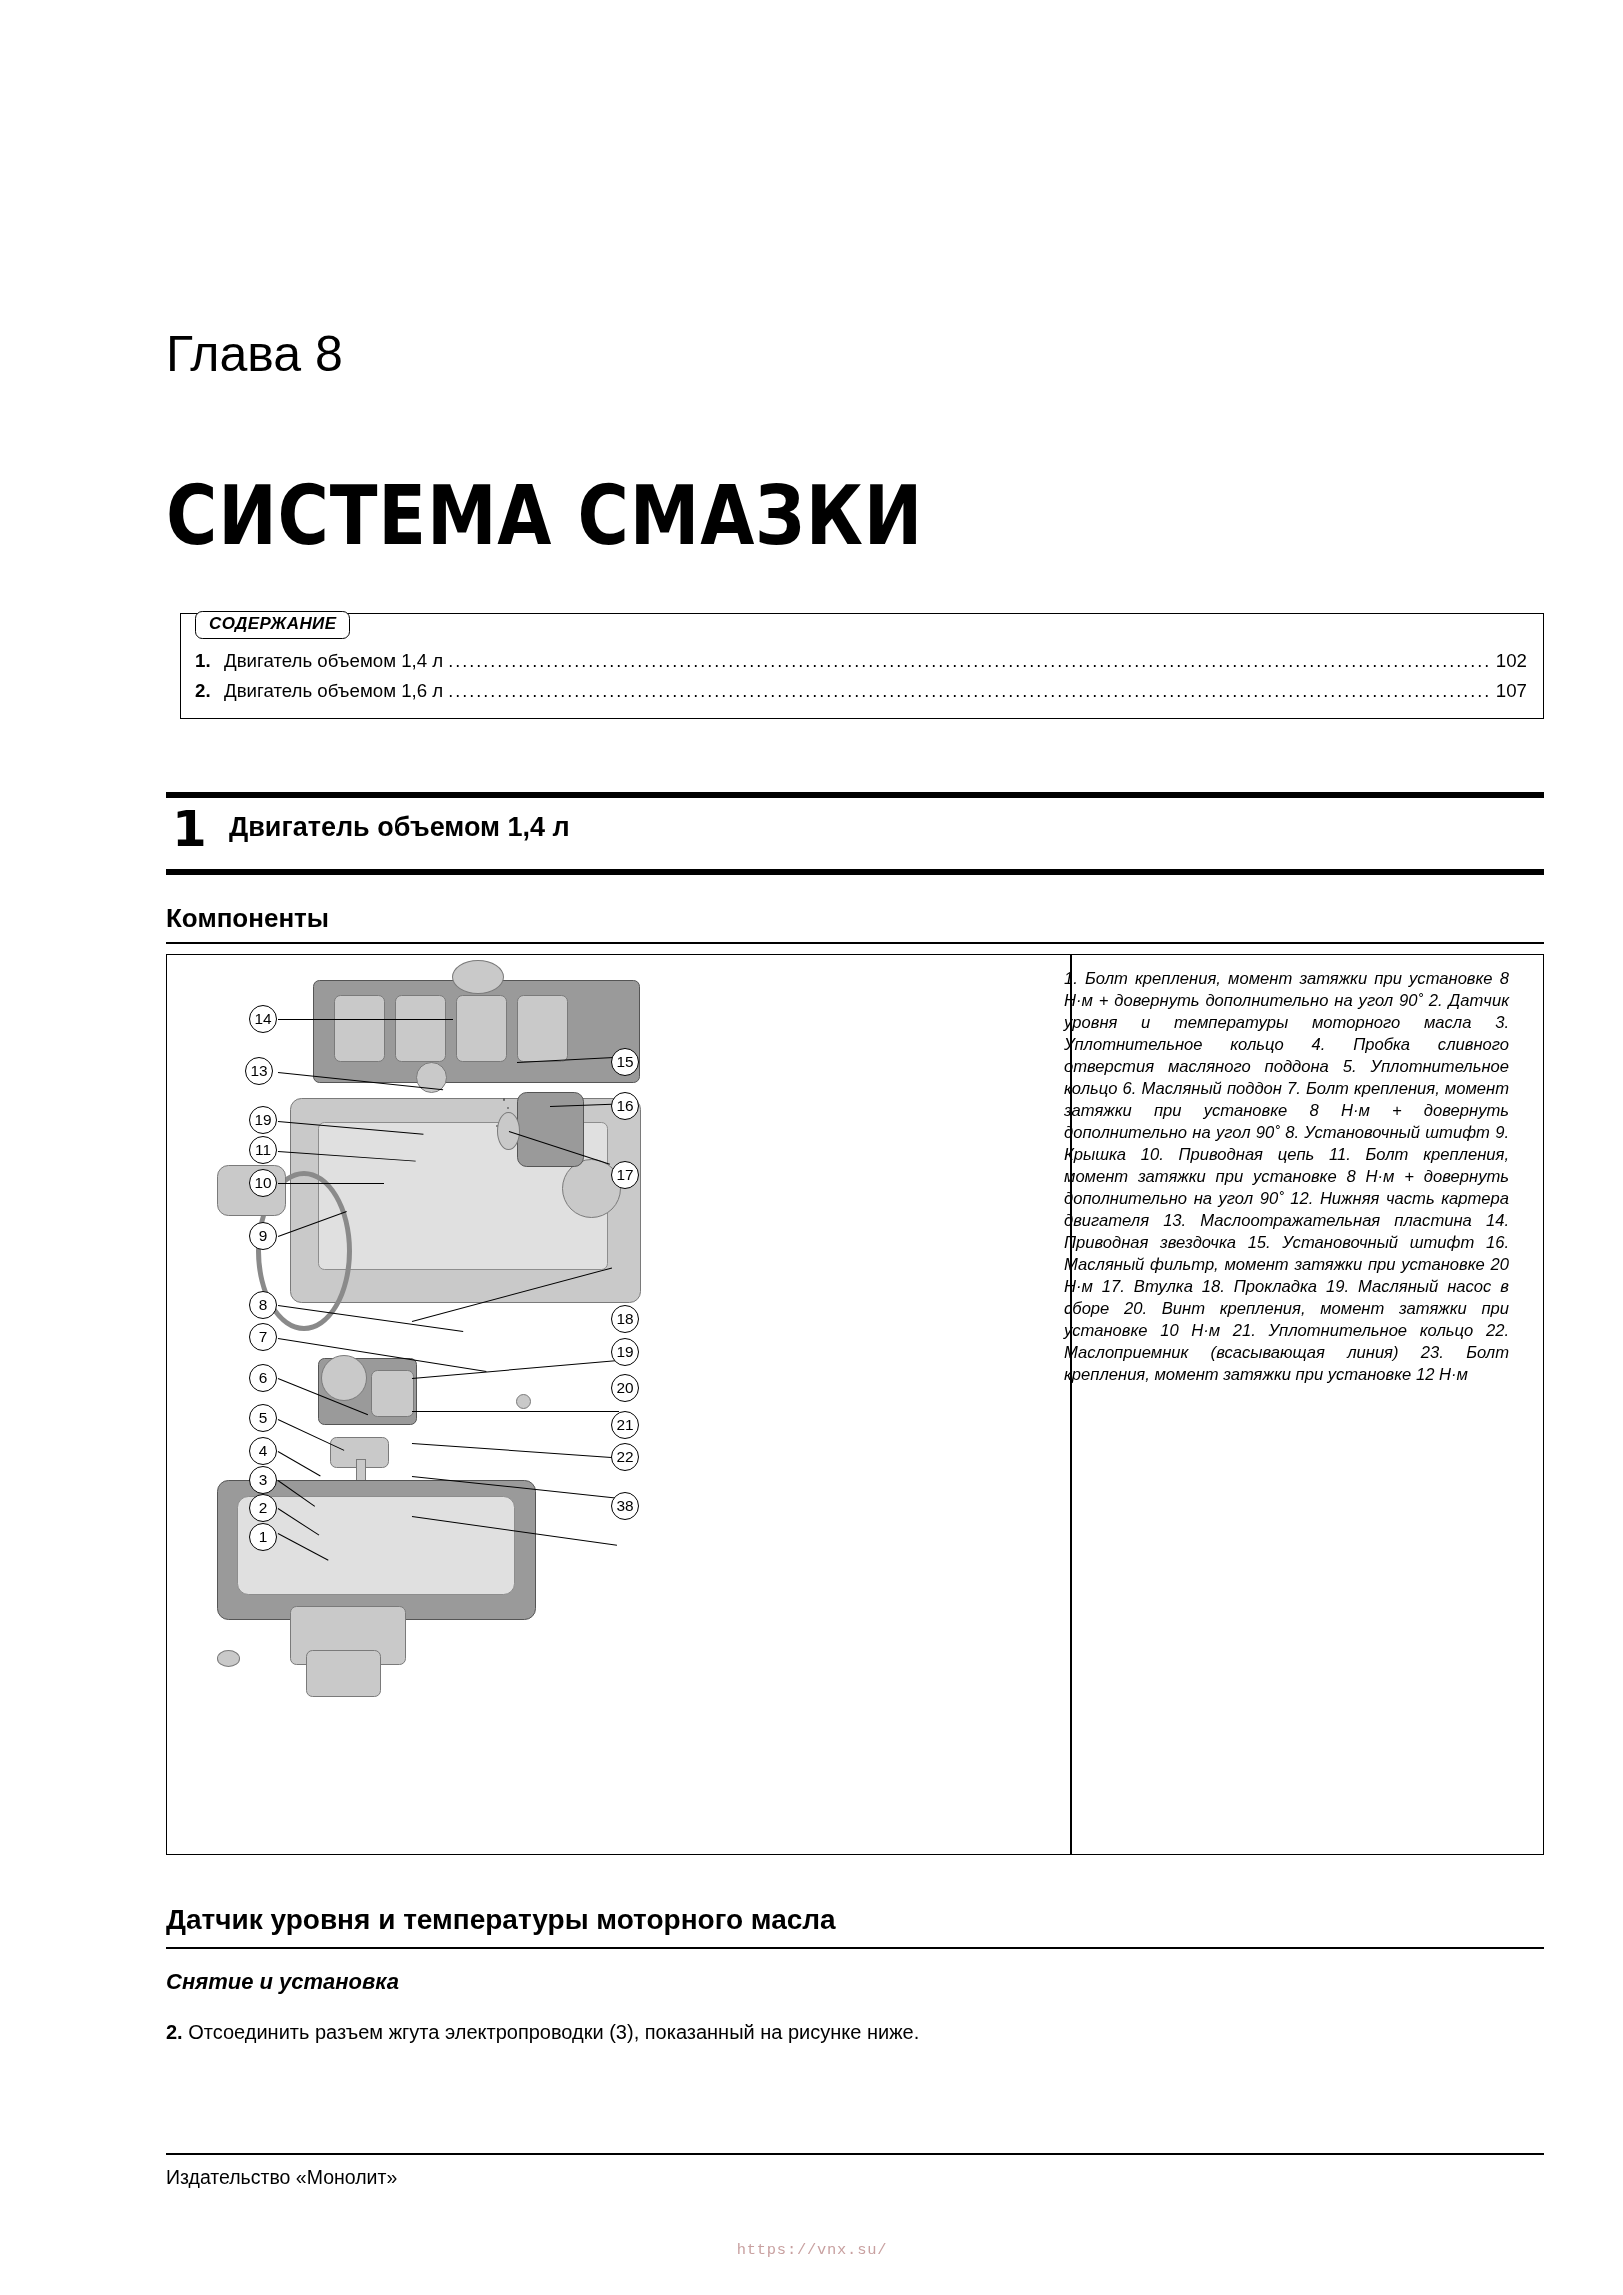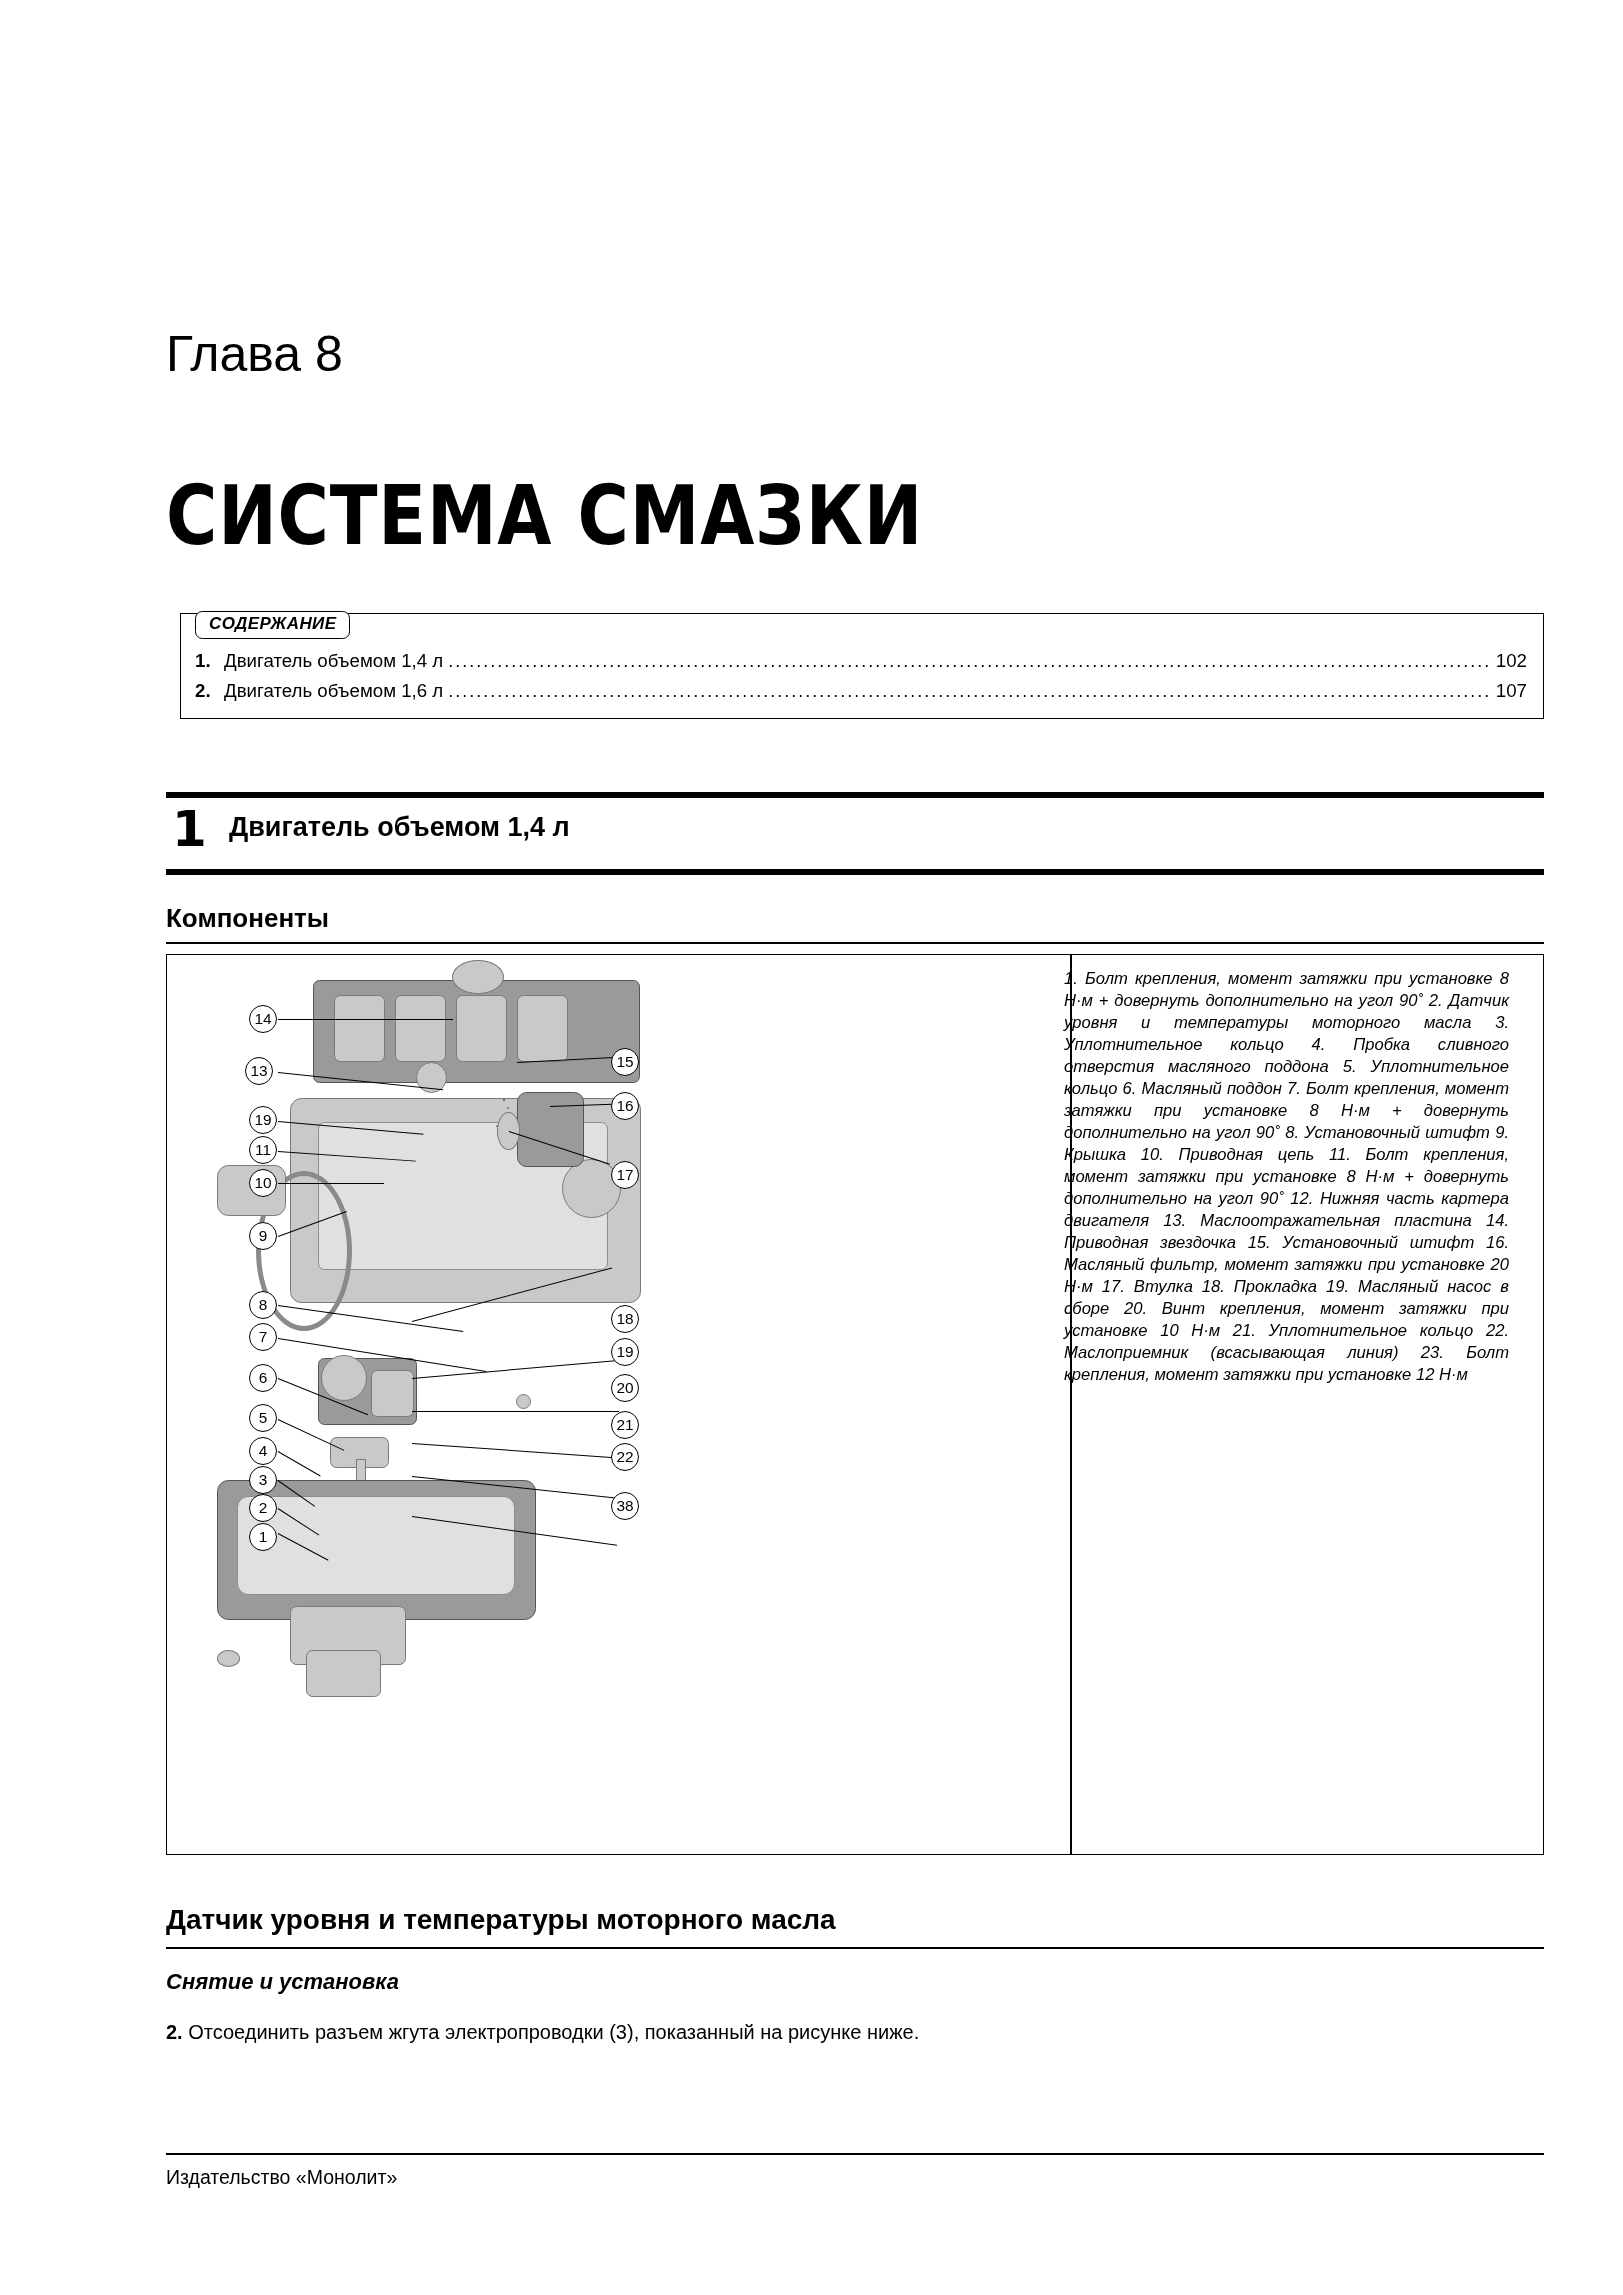--- a/index.html
+++ b/index.html
@@ -415,15 +415,16 @@
 
   <div class="steps">
     <div class="step">
       <span class="n">2.</span>
       <span>Отсоединить разъем жгута электропроводки (3), показанный на рисунке ниже.</span>
     </div>
   </div>
 
   <div class="footer-rule"></div>
   <div class="footer-text">Издательство «Монолит»</div>
+  <div class="watermark">https://vnx.su/</div>
 
 </div>
 
 
 </body></html>

